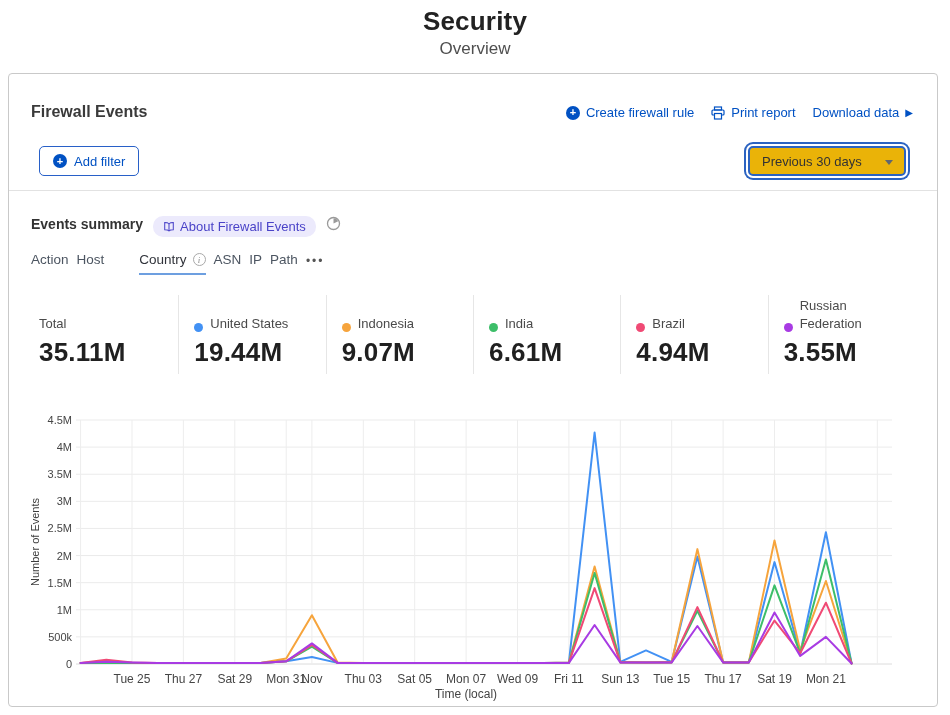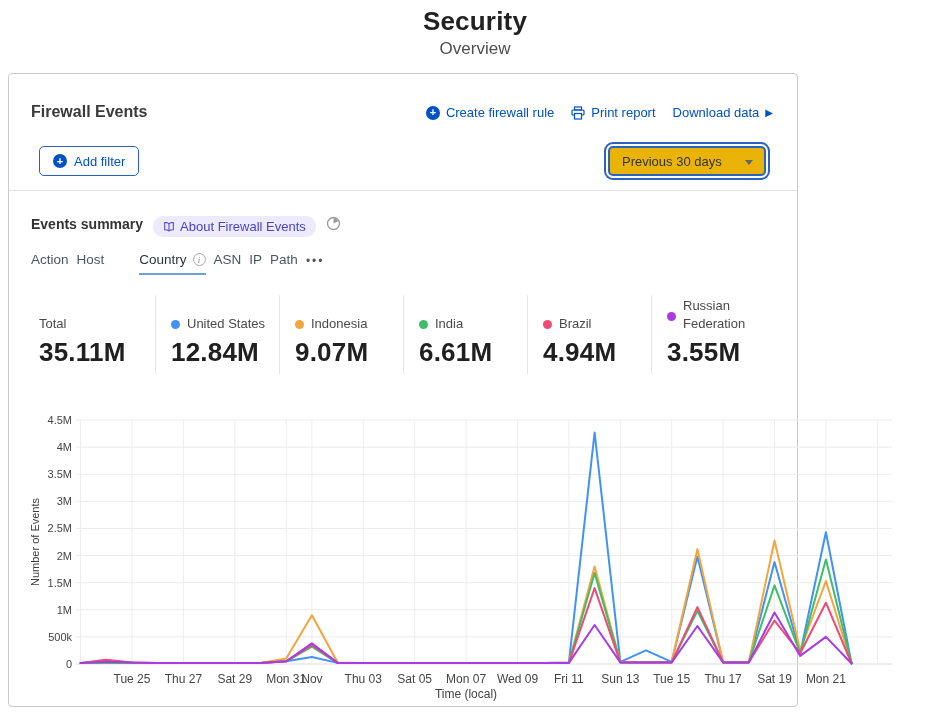--- a/index.html
+++ b/index.html
@@ -1,21 +1,21 @@
 <!DOCTYPE html>
 <html><head>
 <meta charset="utf-8">
 <style>
   * { margin:0; padding:0; box-sizing:border-box; }
   html,body { width:950px; height:715px; background:#fff; overflow:hidden;
     font-family:"Liberation Sans","DejaVu Sans",sans-serif; color:#333; }
   .page-head { padding:6px 8px 0 8px; }
   .page-title { font-size:26px; font-weight:700; color:#222; letter-spacing:.2px;text-align:center; }
   .page-subtitle { font-size:17px; color:#4f4f4f; margin-top:2px;text-align:center; }
-  .card { margin:14px 8px 0 8px; width:790px; height:634px; background:#fff;
+  .card { margin:14px 8px 0 8px; width:930px; height:634px; background:#fff;
     border:1px solid #c9c9c9; border-radius:4px; }
   .card-header { display:flex; justify-content:space-between; align-items:flex-start;
     padding:29px 24px 0 22px; }
   .card-title { font-size:16px; font-weight:700; color:#3a3a3a; }
   .header-links { display:flex; align-items:center; gap:17px; margin-top:2px; }
   .hlink { display:flex; align-items:center; gap:6px; font-size:13px; color:#0051c3; cursor:pointer; }
   .plus-circle { width:14px; height:14px; border-radius:50%; background:#0051c3; color:#fff;
     display:inline-flex; align-items:center; justify-content:center; font-size:11px; font-weight:700; line-height:1; }
   .tri-right { font-size:10px; color:#0051c3; }
   .filter-row { display:flex; justify-content:space-between; align-items:center; padding:25px 24px 0 30px; }
@@ -35,21 +35,21 @@
   .tabs { display:flex; align-items:center; gap:8px; padding:15px 22px 0 22px; }
   .tab { font-size:13.5px; color:#4c5561; padding-bottom:6px; border-bottom:2px solid transparent; cursor:pointer; }
   .tab.active { color:#30333a; border-bottom-color:#6d9fe0; display:flex; align-items:center; gap:6px;margin-left:27px; }
   .info-circle { width:13px; height:13px; border:1px solid #a9a9a9; border-radius:50%; color:#8b8b8b;
     font-size:9px; display:inline-flex; align-items:center; justify-content:center; font-style:italic; font-family:"Liberation Serif",serif; }
   .tab-more { font-size:12px; color:#555; letter-spacing:2px; padding-bottom:6px; cursor:pointer; }
   .stats { display:grid; grid-template-columns:repeat(6,1fr); margin:20px 22px 0 22px; }
   .stat { display:flex; flex-direction:column; justify-content:flex-end; min-height:78px; padding:2px 8px 6px 15px; }
   .stat:first-child { padding-left:8px; }
   .stat + .stat { border-left:1px solid #e6e6e6; }
-  .stat-label { display:flex; align-items:center; gap:7px; font-size:13px; color:#4a4a4a; line-height:1.35; }
+  .stat-label { display:flex; align-items:flex-end; gap:7px; font-size:13px; color:#4a4a4a; line-height:1.35; }
   .stat-dot { width:9px; height:9px; border-radius:50%; flex:0 0 auto; margin-top:3px; }
   .stat-value { font-size:26px; font-weight:700; color:#202020; margin-top:5px; letter-spacing:.2px; }
   .chart-wrap { position:relative; margin:26px 0 0 3px; height:302px; }
   svg text { font-family:"Liberation Sans","DejaVu Sans",sans-serif; }
 </style>
 </head>
 <body>
 
 <div class="page-head">
   <div class="page-title">Security</div>
@@ -128,21 +128,21 @@
       <div class="stat-label">
           <span>Total</span>
         </div>
       <div class="stat-value">35.11M</div>
     </div>
     <div class="stat">
       <div class="stat-label">
           <span class="stat-dot" style="background: rgb(66, 145, 244);"></span>
           <span>United States</span>
         </div>
-      <div class="stat-value">12.84M</div>
+      <div class="stat-value">19.44M</div>
     </div>
     <div class="stat">
       <div class="stat-label">
           <span class="stat-dot" style="background: rgb(246, 164, 60);"></span>
           <span>Indonesia</span>
         </div>
       <div class="stat-value">9.07M</div>
     </div>
     <div class="stat">
       <div class="stat-label">

